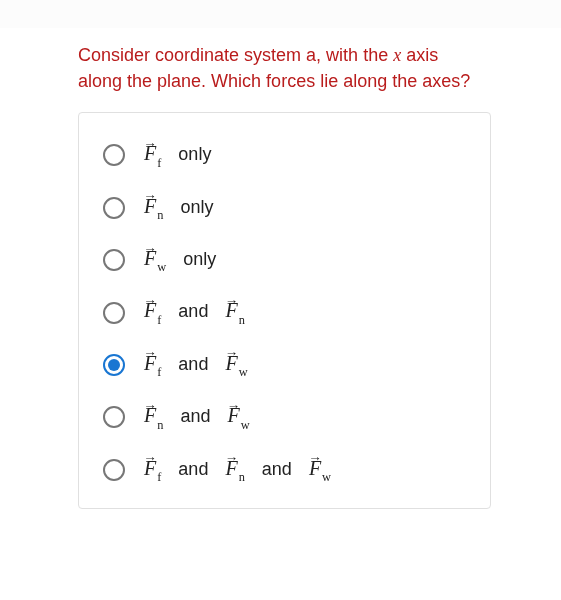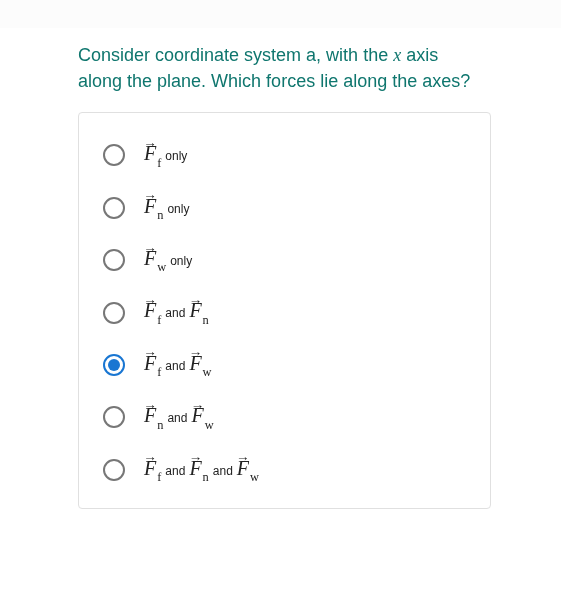--- a/index.html
+++ b/index.html
@@ -17,21 +17,21 @@
     .top-band {
       height: 28px;
       background: #fcfcfc;
     }
     .question-block {
       padding: 14px 78px 18px 78px;
     }
     .question-text {
       font-size: 18px;
       line-height: 1.45;
-      color: #0f766e;
+      color: #b91c1c;
     }
     .question-text .plane-x {
       font-style: italic;
       font-family: "Times New Roman", serif;
     }
     .answer-panel {
       margin: 0 70px 0 78px;
       border: 1px solid #e0e0e0;
       border-radius: 4px;
       padding: 30px 24px 20px 24px;
@@ -97,22 +97,22 @@
       left: 0.02em;
       font-style: normal;
       font-family: Arial, sans-serif;
       font-size: 0.68em;
       letter-spacing: -0.1em;
       color: #222;
     }
     .plain-word {
       font-family: Arial, Helvetica, sans-serif;
       font-style: normal;
-      font-size: 12px;
-      margin: 0 3px;
+      font-size: 18px;
+      margin: 0 16px;
     }
   </style>
 </head>
 <body>
 
 <div class="top-band"></div>
 
 <div class="question-block">
   <p class="question-text">
     <span>Consider coordinate system a, with the </span><span class="plane-x">x</span><span> axis along the plane. Which forces lie along the axes?</span>

